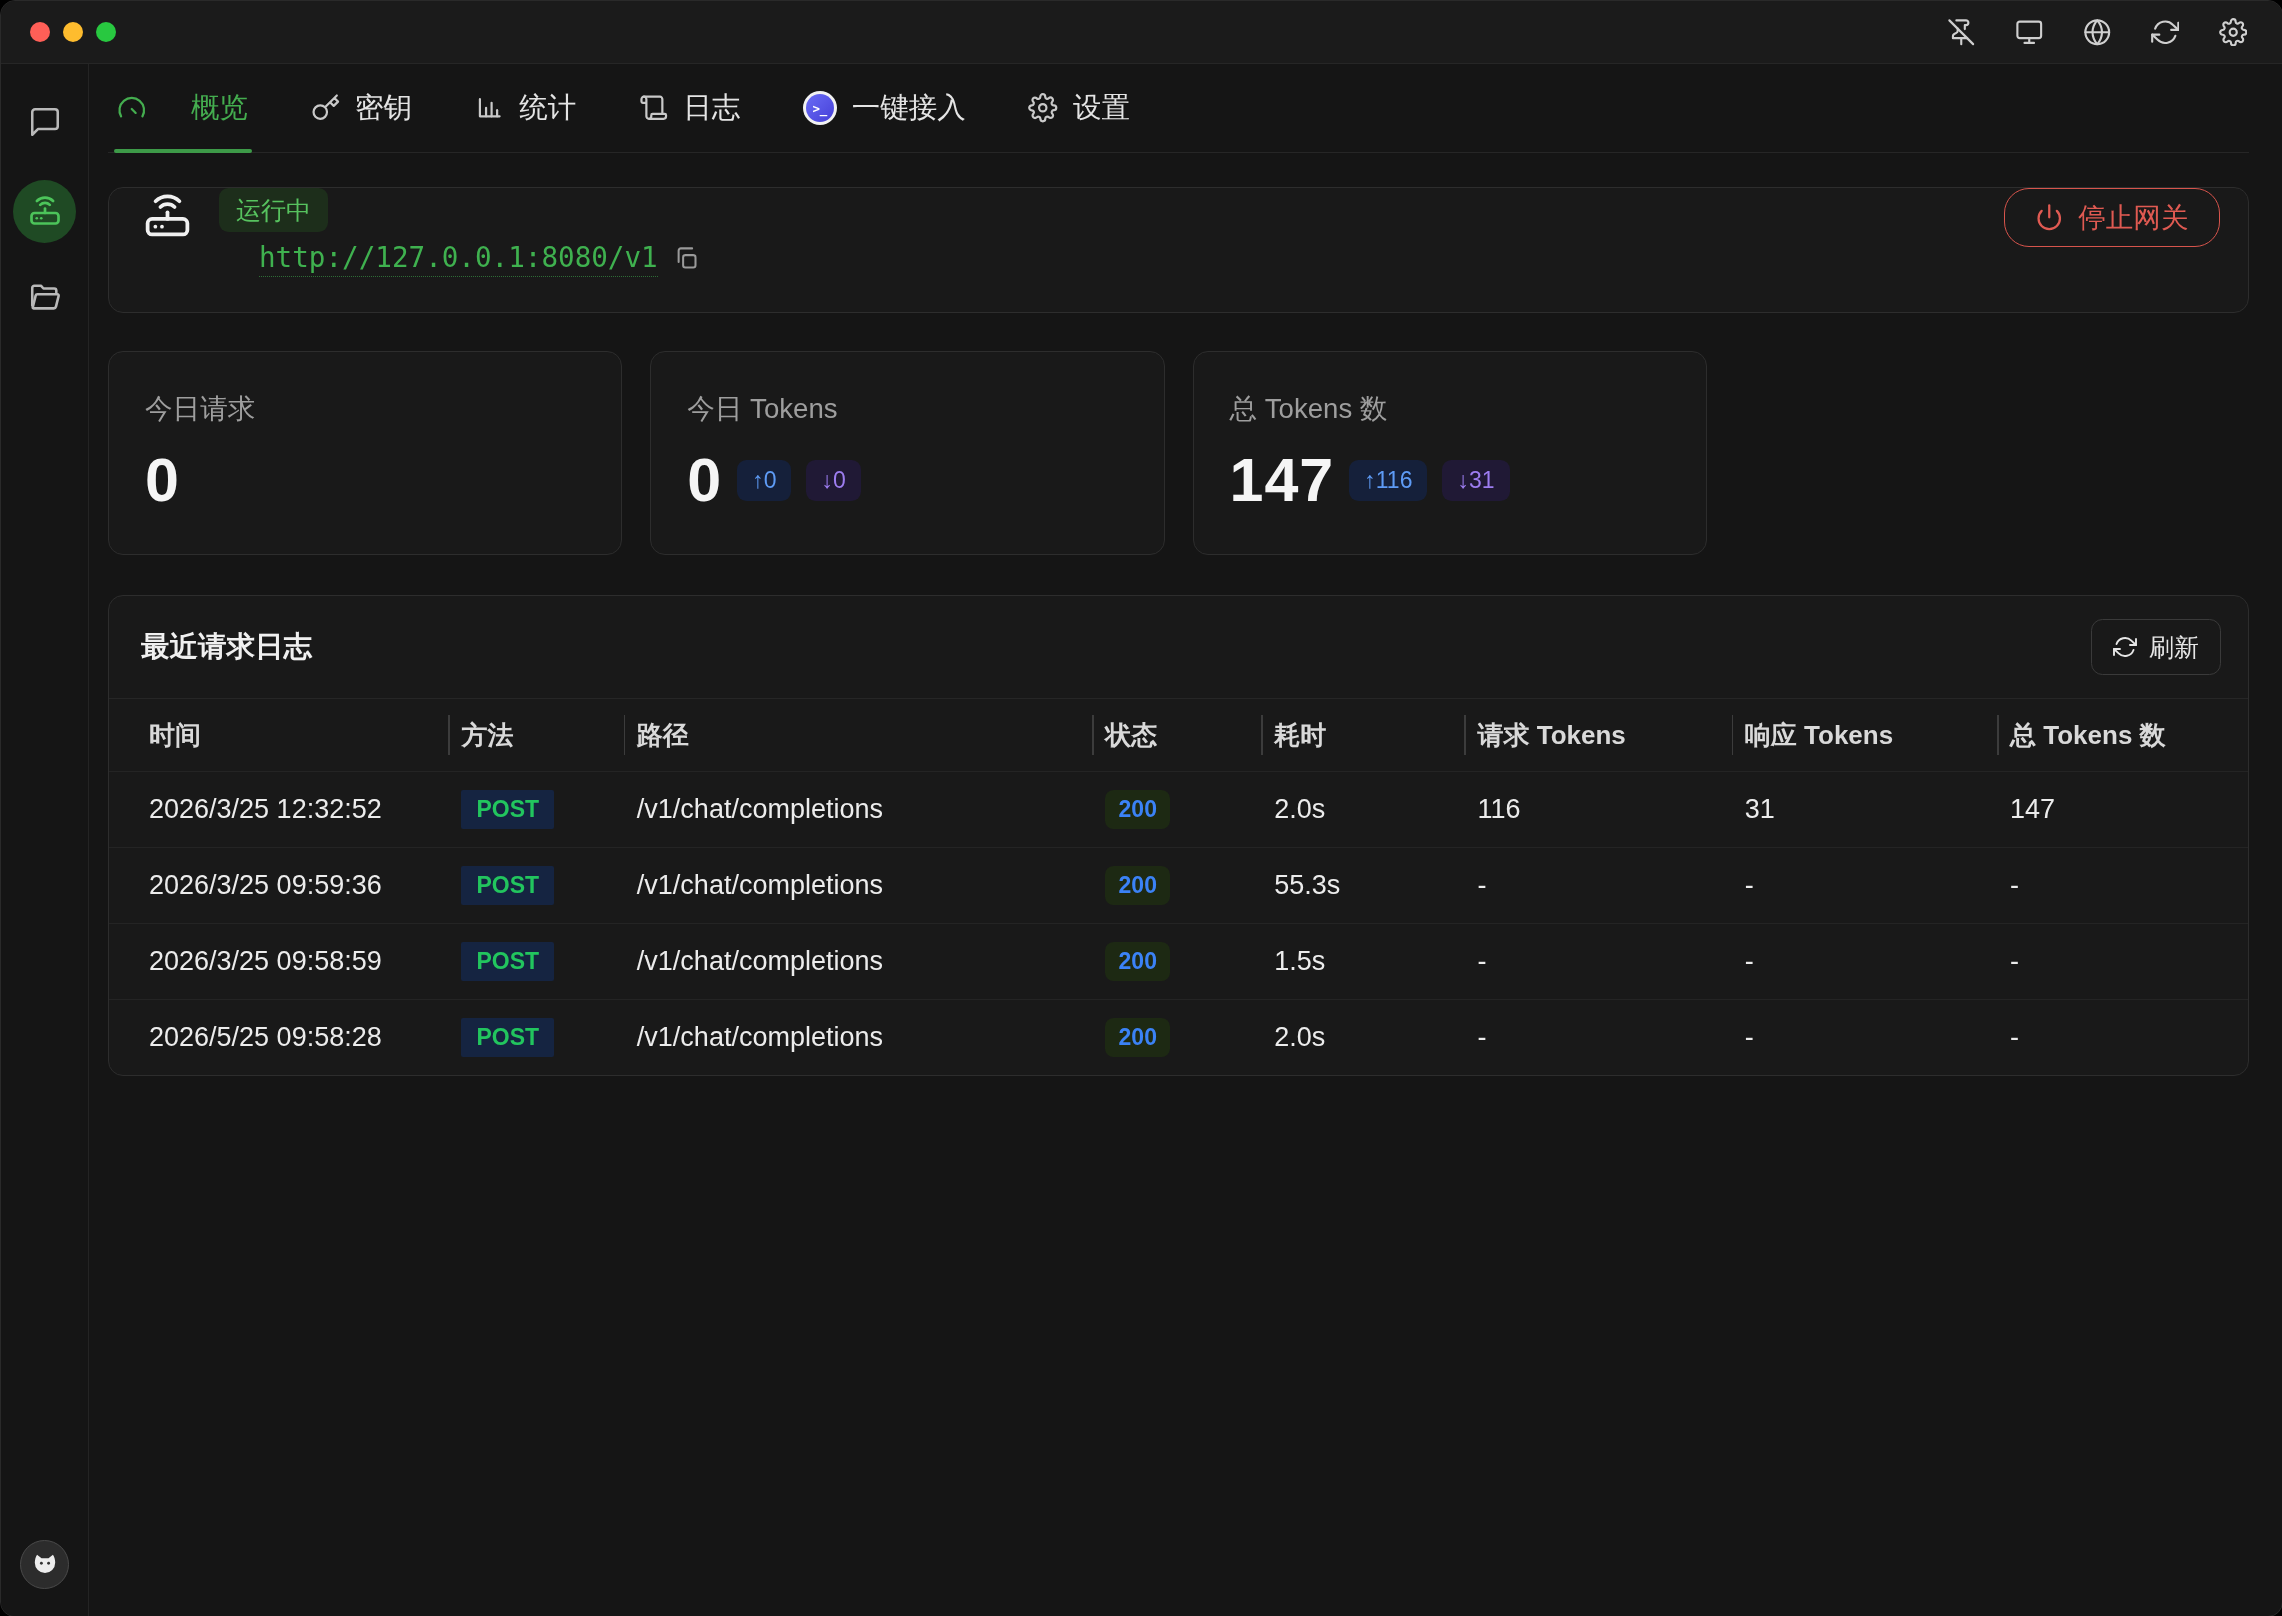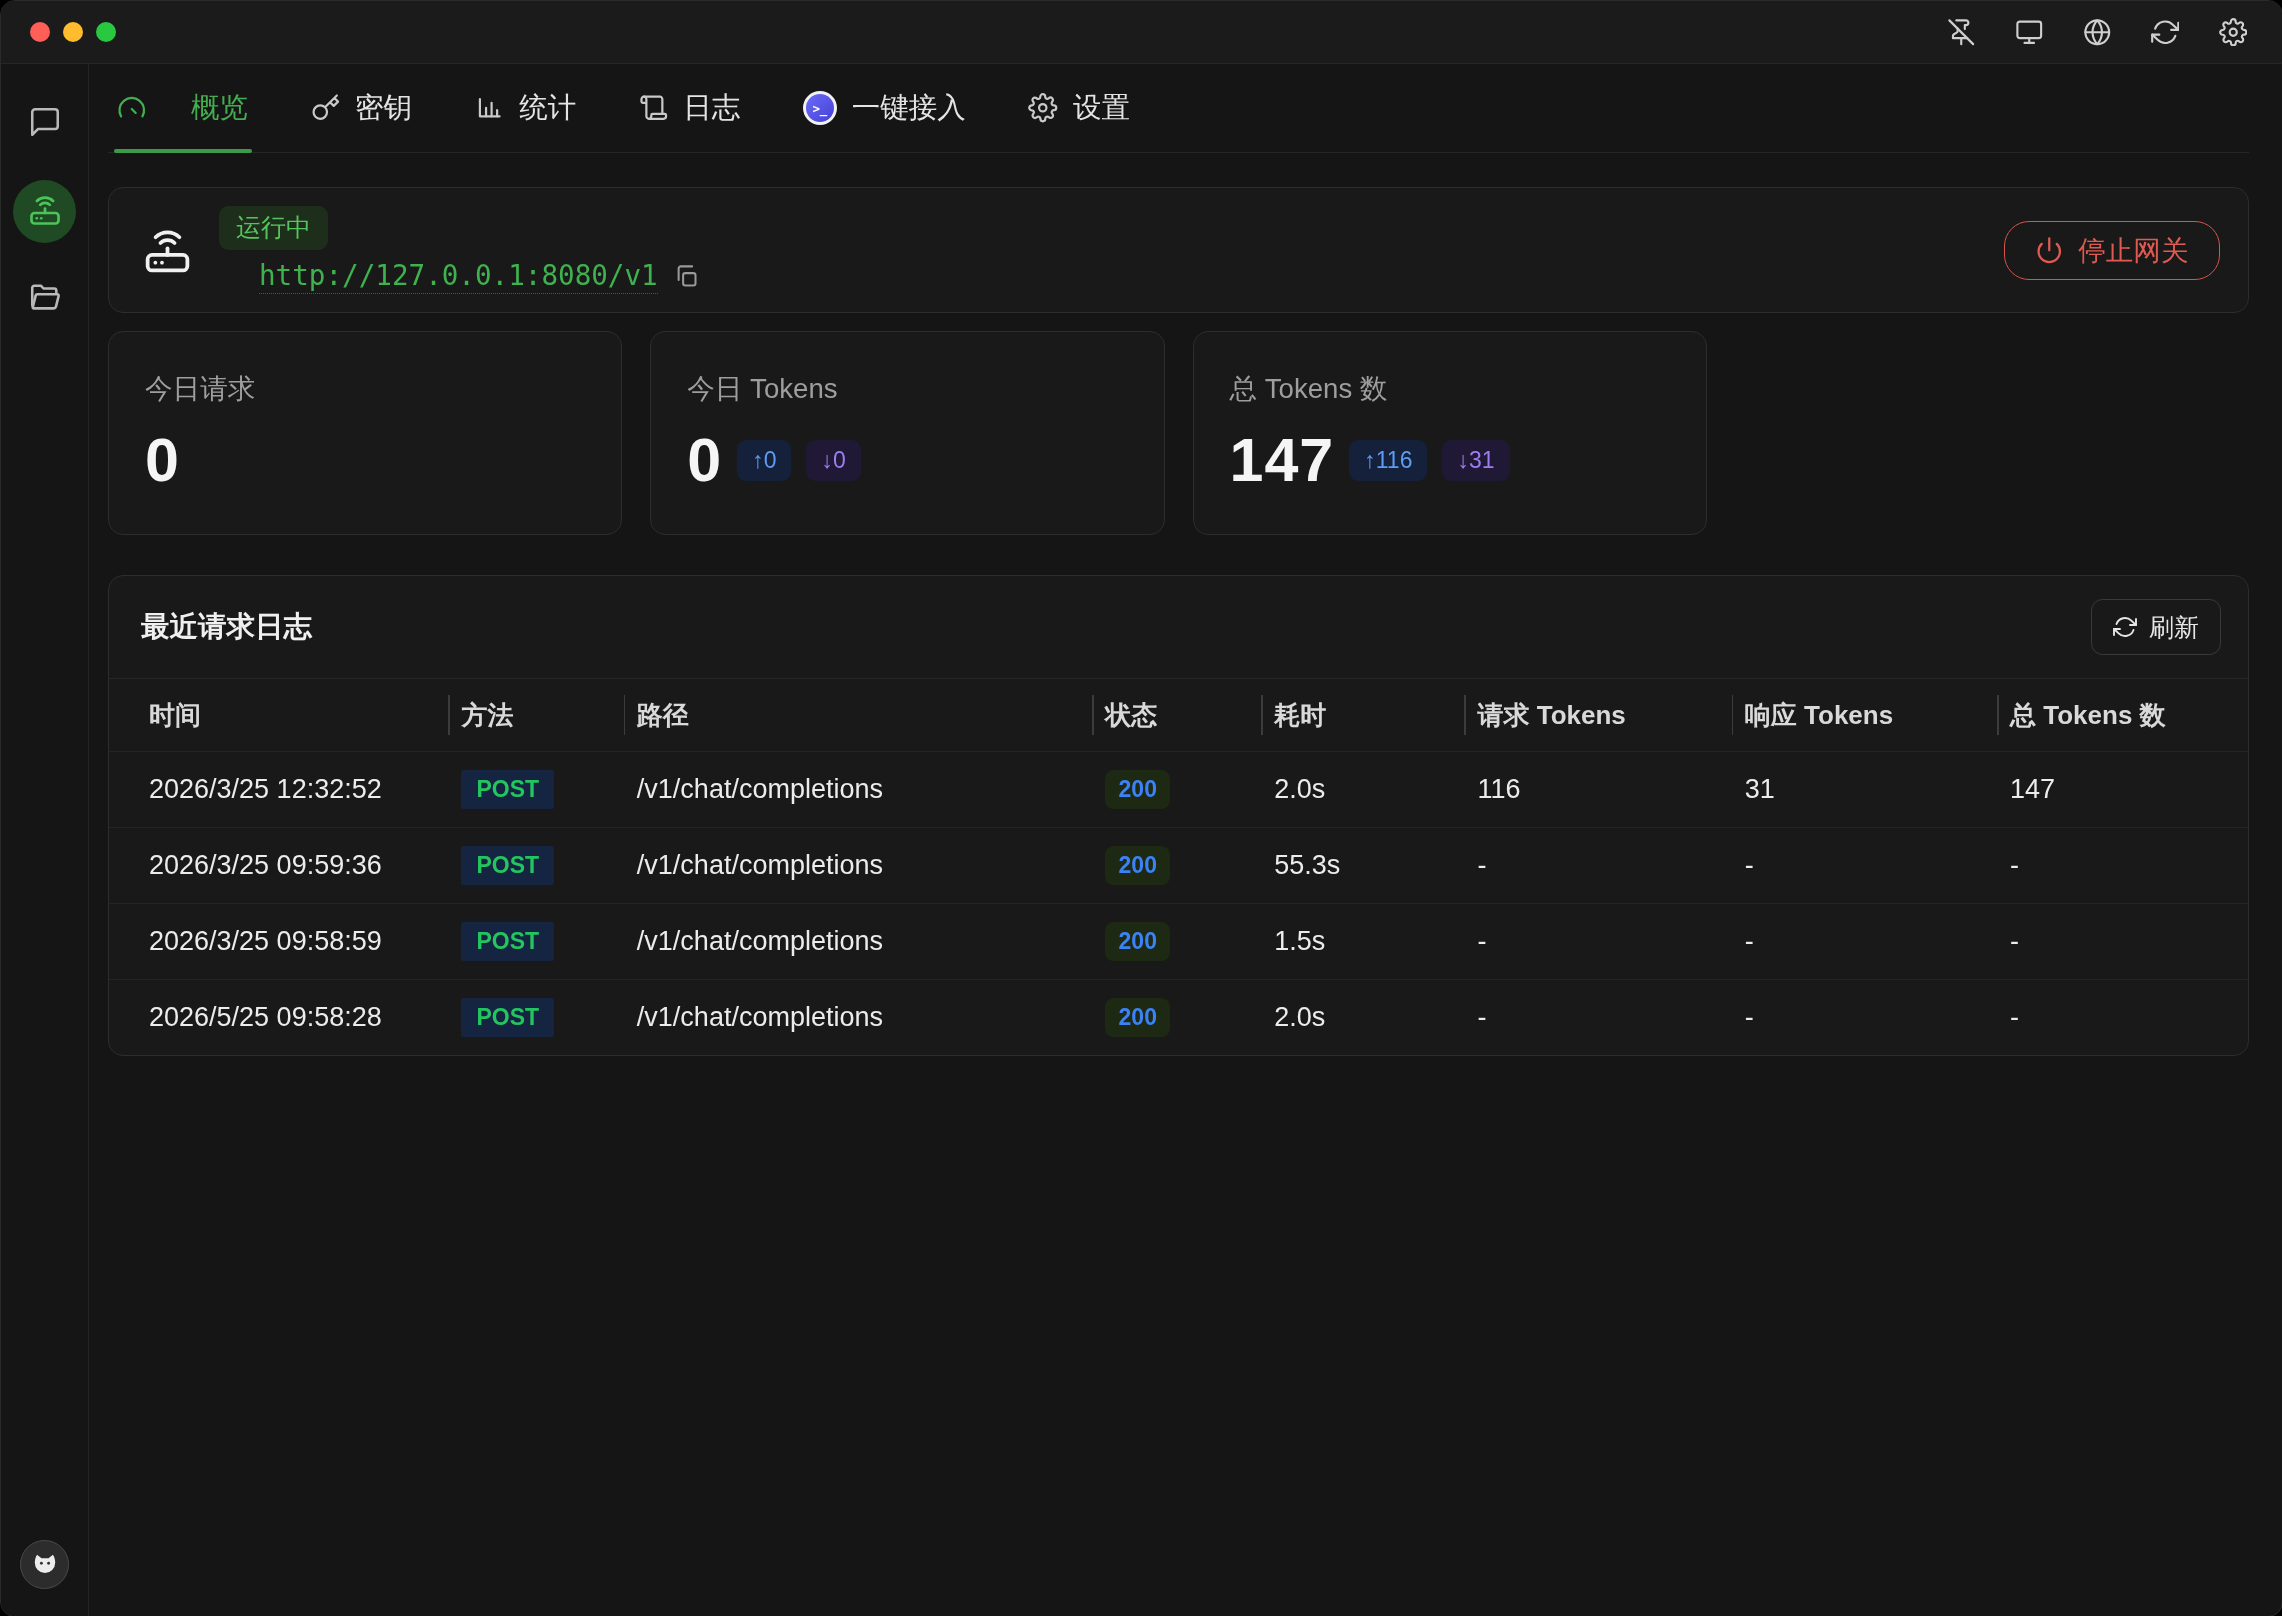--- a/index.html
+++ b/index.html
@@ -34,35 +34,35 @@
   .tab .tab-ico svg { width:29.5px; height:29.5px; }
   .tab.active { color:#44ad4f;gap:44px; }
   .tab.active .tab-ico { color:#44ad4f; }
   .tab.active::after { content:""; position:absolute; left:0; right:0; bottom:-1px; height:3.8px; background:#3d9a48; border-radius:1.9px; }
   .app-ring { width:34px; height:34px; border-radius:50%; background:#f2f2f2; display:flex; align-items:center; justify-content:center; }
   .app-ring i { width:28.5px; height:28.5px; border-radius:50%; background:linear-gradient(135deg,#6a6cf5,#4640d8); color:#fff; font-style:normal; font-size:12.4px; font-weight:700; font-family:"DejaVu Sans Mono",monospace; display:flex; align-items:center; justify-content:center; }
 
   .card { background:#191919; border:1px solid #2d2d2d; border-radius:15px; }
 
   
-  .status-card { margin-top:34px; height:126px; display:flex; align-items:center; padding:0 28.5px 0 32px; gap:25px; }
+  .status-card { margin-top:34px; height:126px; display:flex; padding:0 28.5px 0 32px; gap:25px; }
   .router-ico { color:#f0f0f0; display:flex; }
   .router-ico svg { width:53px; height:53px; }
   .status-mid { display:flex; flex-direction:column; gap:8.6px; }
   .run-badge { align-self:flex-start; background:#1d2e1b; color:#57c35f; font-size:25px; padding:5.7px 17px; border-radius:9.5px; }
   .url-row { display:flex; align-items:center; gap:15px; }
   .gw-url { font-family:"DejaVu Sans Mono","Liberation Mono",monospace; font-size:27.6px; color:#3fb14f; text-decoration:none; border-bottom:1.9px dotted rgba(63,177,79,.55); padding-bottom:1.9px; cursor:pointer;margin-left:40px; }
   .copy-btn { color:#9a9a9a; display:flex; cursor:pointer; background:none; border:none; }
   .copy-btn svg { width:27px; height:27px; }
   .status-spacer { flex:1; }
   .stop-btn { display:flex; align-items:center; gap:14.3px; border:1.9px solid #d6544c; color:#e05a52; background:transparent; font-size:27.6px; padding:0 30px; height:59px; border-radius:25px; cursor:pointer; font-family:Liberation Mono, monospace; }
   .stop-btn svg { width:28.5px; height:28.5px; }
 
   
-  .stats-row { margin-top:18px; display:grid; grid-template-columns:repeat(4,1fr); gap:28px; }
+  .stats-row { margin-top:38px; display:grid; grid-template-columns:repeat(4,1fr); gap:28px; }
   .stat-card { height:204px; padding:38px 36px; }
   .stat-label { color:#9e9e9e; font-size:27.6px; }
   .stat-valrow { margin-top:23px; display:flex; align-items:center; gap:15px; }
   .stat-value { color:#f5f5f5; font-size:61px; font-weight:600; line-height:1; letter-spacing:1px; }
   .mini-badge { font-size:23px; padding:8.6px 15px; border-radius:9.5px; line-height:1; }
   .mini-badge.up { color:#5e9bf5; background:#15203a; }
   .mini-badge.down { color:#9d7df0; background:#201935; }
 
   
   .logs-card { margin-top:40px; overflow:hidden; }

